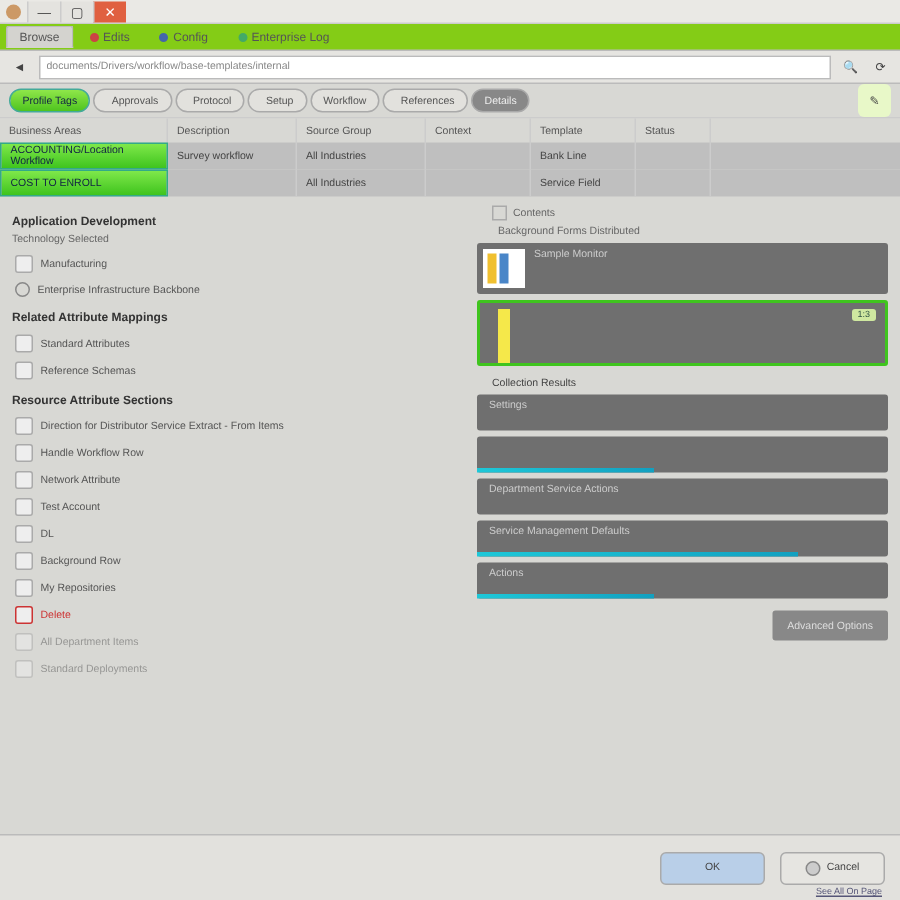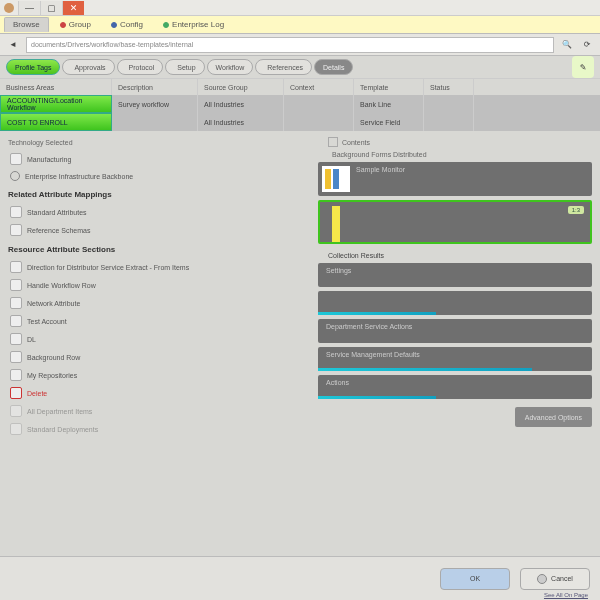--- a/index.html
+++ b/index.html
@@ -5,21 +5,21 @@
   * { box-sizing: border-box; margin: 0; padding: 0; font-family: Arial, sans-serif; }
   body { background: #d8d8d4; width: 600px; height: 600px; overflow: hidden; font-size: 8px; color: #444; }
 
   .titlebar { height: 16px; background: #eae9e5; display: flex; align-items: center; padding: 0 4px; border-bottom: 1px solid #ccc; }
   .titlebar .icon { width: 10px; height: 10px; border-radius: 50%; background: #c96; margin-right: 4px; flex-shrink:0;}
   .titlebar .title { font-size: 8px; color: #555; flex: 1; }
   .winbtns { display: flex; gap: 0; }
   .winbtn { width: 22px; height: 14px; display:flex; align-items:center; justify-content:center; font-size:9px; border-left:1px solid #ccc; background:#e4e3df;}
   .winbtn.close { background: #e06040; color:#fff; }
 
-  .tabbar { height: 18px; background: #fef9c3; display: flex; align-items: center; padding: 0 4px; gap: 2px; border-bottom: 1px solid #bbb; }
+  .tabbar { height: 18px; background: #84cc16; display: flex; align-items: center; padding: 0 4px; gap: 2px; border-bottom: 1px solid #bbb; }
   .tab { padding: 2px 8px; font-size: 8px; color: #555; border: 1px solid transparent; border-radius: 2px 2px 0 0; display:flex; align-items:center; gap:3px;}
   .tab.active { background: #d4d3cf; border-color: #bbb; border-bottom:1px solid #d4d3cf;}
   .tab .dot { width:6px;height:6px;border-radius:50%;border:1px solid #888;}
   .tab .dot.red{background:#c44;border-color:#c44;}
   .tab .dot.blue{background:#46a;border-color:#46a;}
   .tab .dot.grn{background:#4a6;border-color:#4a6;}
 
   .addrbar { height: 22px; background: #e6e5e1; display: flex; align-items: center; padding: 3px 6px; gap:6px; border-bottom:1px solid #bbb;}
   .addrbar .field { flex:1; height:16px; background:#fff; border:1px solid #bbb; display:flex; align-items:center; padding:0 4px; font-size:7px; color:#888;}
   .addrbar .ic { width:14px;height:14px;display:flex;align-items:center;justify-content:center;}
@@ -90,21 +90,21 @@
     <div class="winbtn close">✕</div>
   </div>
 </div>
 
 <div class="tabbar">
   <div class="tab active">
       <span>Browse</span>
     </div>
   <div class="tab">
       <span class="dot red"></span>
-      <span>Group</span>
+      <span>Edits</span>
     </div>
   <div class="tab">
       <span class="dot blue"></span>
       <span>Config</span>
     </div>
   <div class="tab">
       <span class="dot grn"></span>
       <span>Enterprise Log</span>
     </div>
 </div>
@@ -169,20 +169,21 @@
   <div class="c cx"></div>
   <div class="c cx">All Industries</div>
   <div class="c c2"></div>
   <div class="c c3">Service Field</div>
   <div class="c c4"></div>
 </div>
 </div>
 
 <div class="body">
   <div class="left">
+    <div class="sect-t">Application Development</div>
     <div class="sect-s">Technology Selected</div>
     <div class="opt">
         <span class="ico"></span>
         <span>Manufacturing</span>
       </div>
     <div class="opt">
         <span class="radio"></span>
         <span>Enterprise Infrastructure Backbone</span>
       </div>
 

